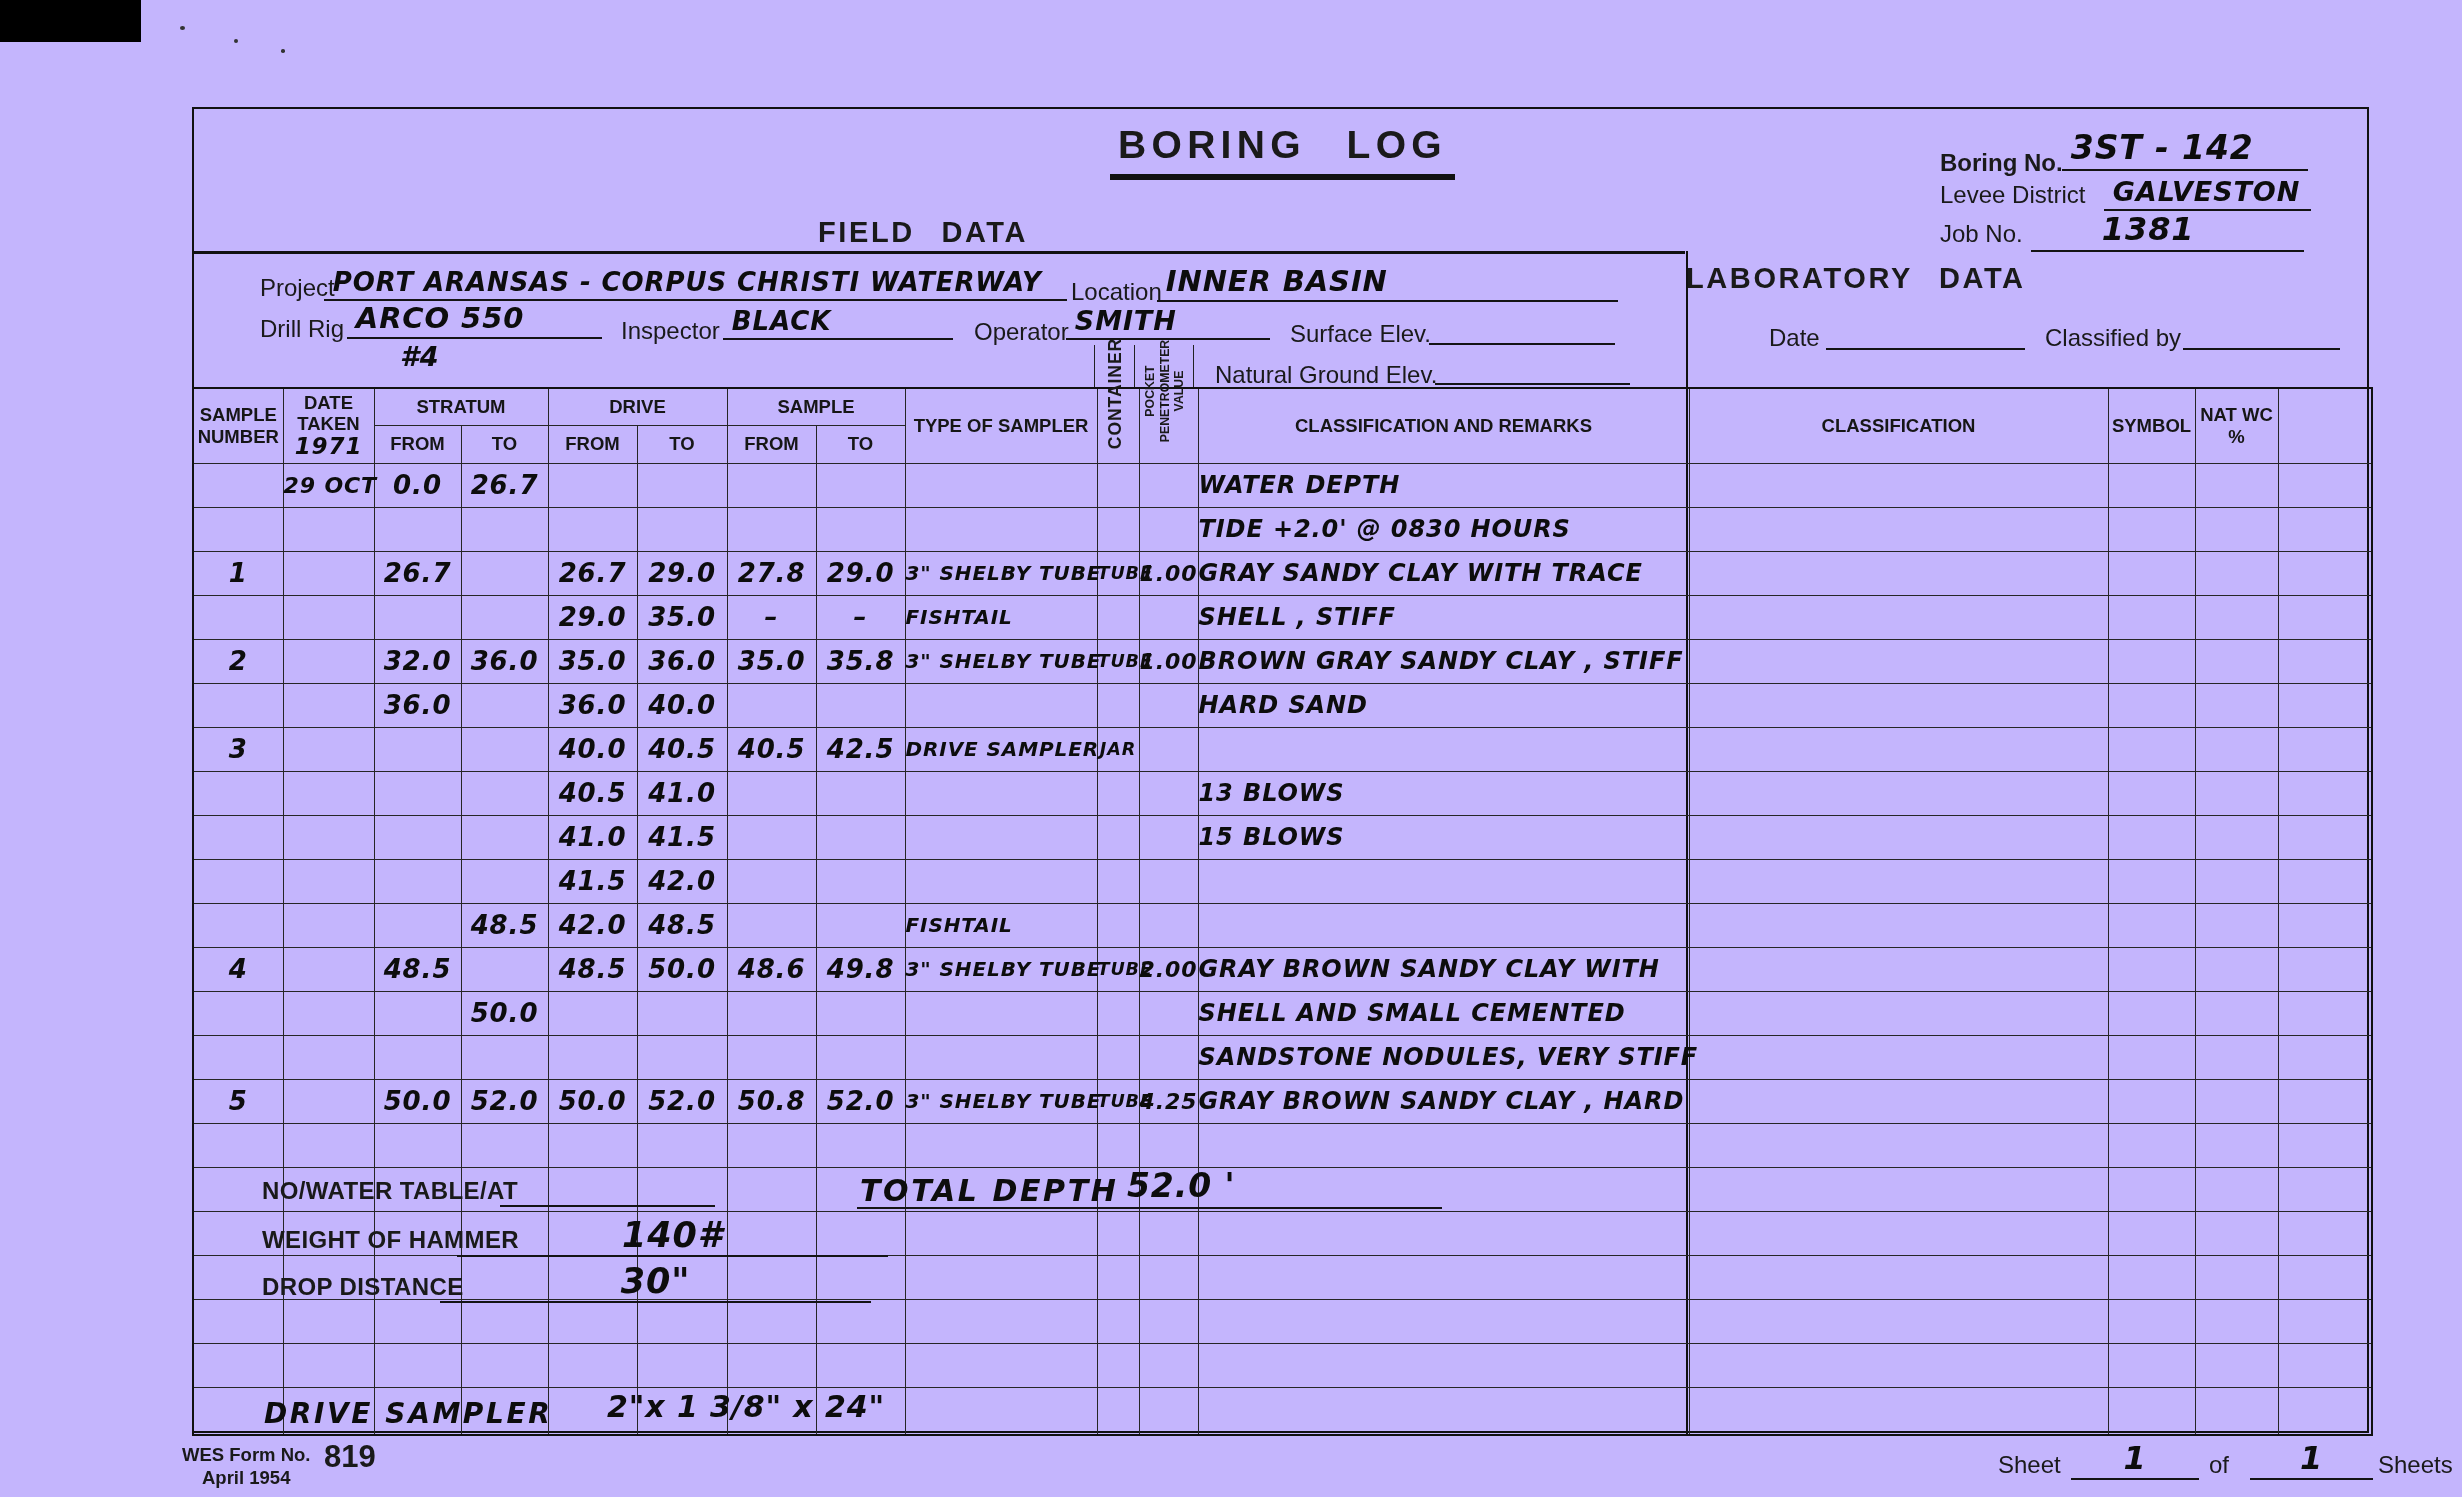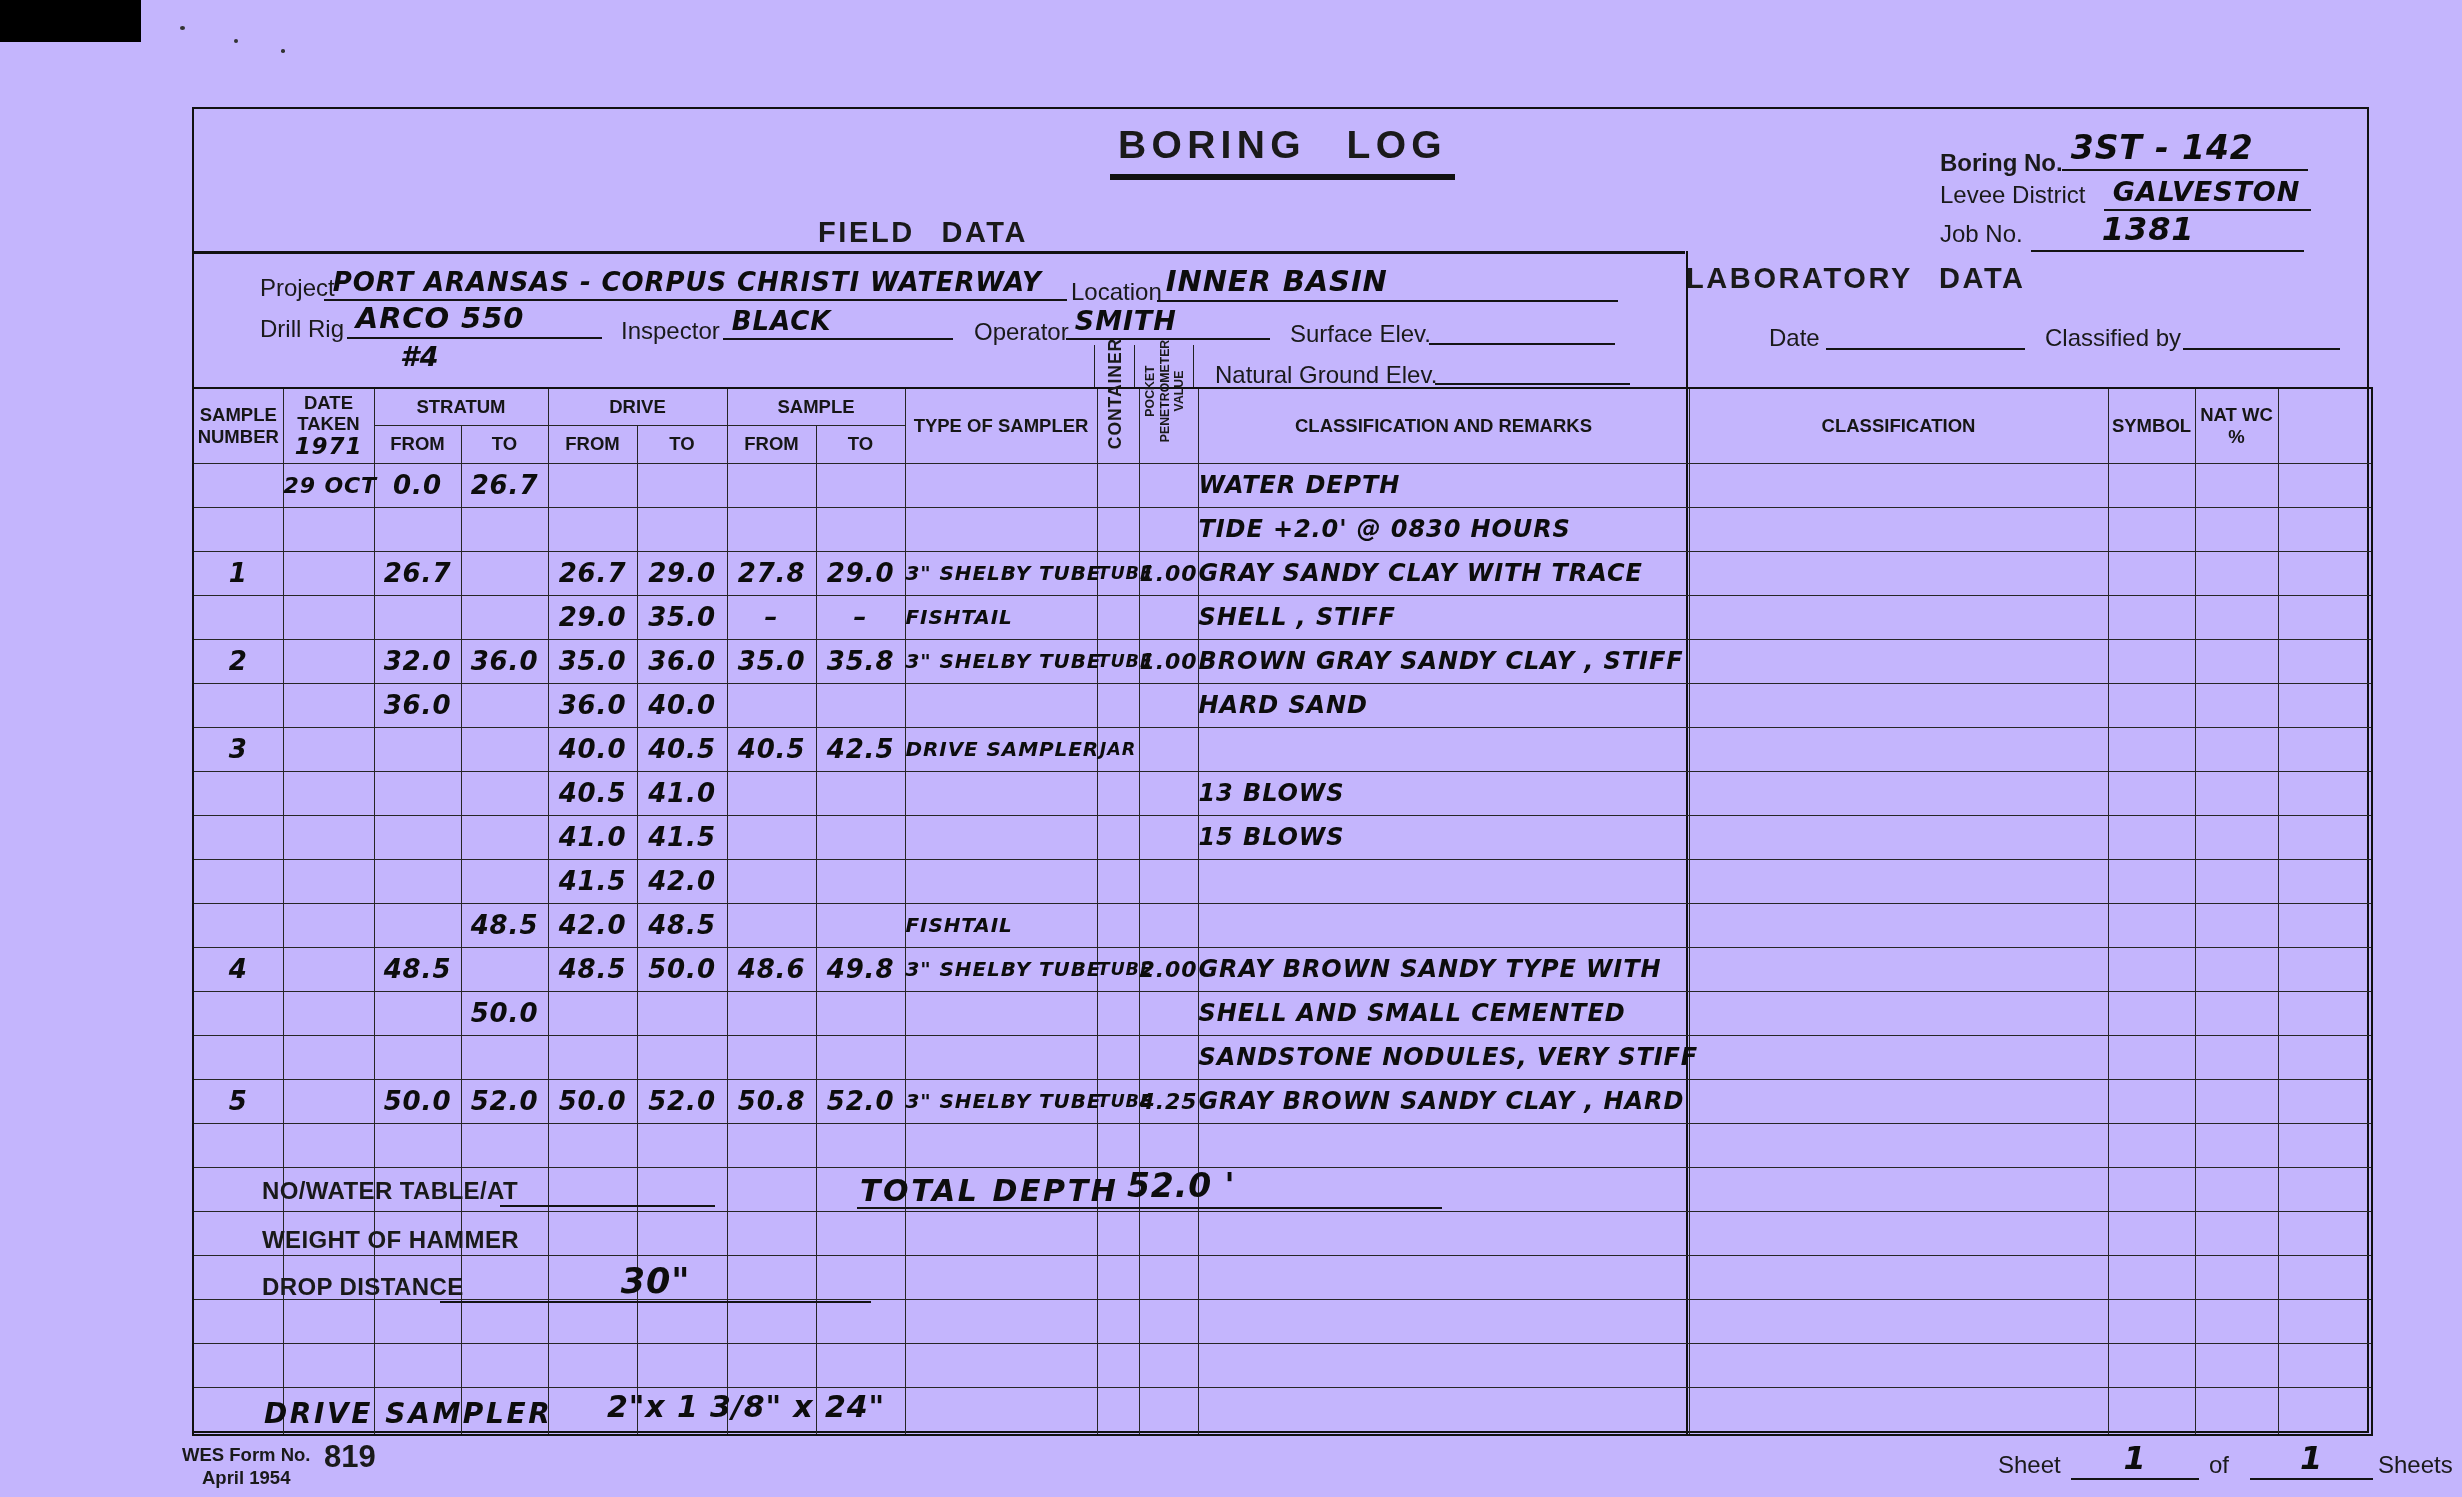--- a/index.html
+++ b/index.html
@@ -370,21 +370,21 @@
           <td class="c1 hw"></td>
           <td class="c2 hw">48.5</td>
           <td class="c3 hw"></td>
           <td class="c4 hw">48.5</td>
           <td class="c5 hw">50.0</td>
           <td class="c6 hw">48.6</td>
           <td class="c7 hw">49.8</td>
           <td class="c8 hw">3" SHELBY TUBE</td>
           <td class="c9 hw">TUBE</td>
           <td class="c10 hw">2.00</td>
-          <td class="c11 hw">GRAY BROWN SANDY TYPE WITH</td>
+          <td class="c11 hw">GRAY BROWN SANDY CLAY WITH</td>
           <td class="c12 hw"></td>
           <td class="c13 hw"></td>
           <td class="c14 hw"></td>
           <td class="c15 hw"></td>
         </tr>
         <tr>
           <td class="c0 hw"></td>
           <td class="c1 hw"></td>
           <td class="c2 hw"></td>
           <td class="c3 hw">50.0</td>
@@ -573,20 +573,23 @@
 
   <span class="abs print botlabel" style="left:262px;top:1177px;">NO/WATER TABLE/AT</span>
   <div class="abs uline" style="left:500px;top:1175px;width:215px;height:30px;">
     <span class="hw" style="font-size:24.6px;"></span>
   </div>
   <span class="abs hw" style="left:860px;top:1173px;font-size:30px;letter-spacing:2.6px;">TOTAL DEPTH</span>
   <span class="abs hw" style="left:1127px;top:1166px;font-size:33px;">52.0 '</span>
   <div class="abs uline" style="left:857px;top:1177px;width:585px;height:30px;"></div>
 
   <span class="abs print botlabel" style="left:262px;top:1226px;">WEIGHT OF HAMMER</span>
+  <div class="abs uline" style="left:457px;top:1215px;width:431px;height:40px;text-align:center;">
+    <span class="hw" style="font-size:35px;">140#</span>
+  </div>
 
   <span class="abs print botlabel" style="left:262px;top:1273px;">DROP DISTANCE</span>
   <div class="abs uline" style="left:440px;top:1261px;width:431px;height:40px;text-align:center;">
     <span class="hw" style="font-size:35px;">30"</span>
   </div>
 
   <span class="abs hw" style="left:264px;top:1397px;font-size:28px;letter-spacing:2.6px;">DRIVE SAMPLER</span>
   <span class="abs hw" style="left:607px;top:1389px;font-size:30px;">2"x 1 3/8" x 24"</span>
 
   <span class="abs print footnote" style="left:182px;top:1444px;">WES Form No.</span>

